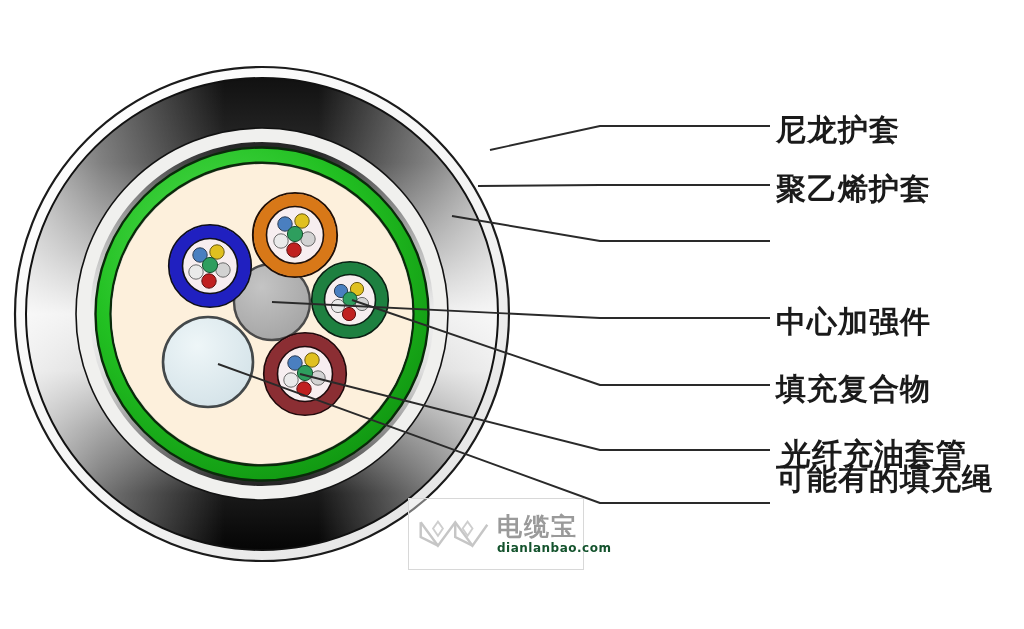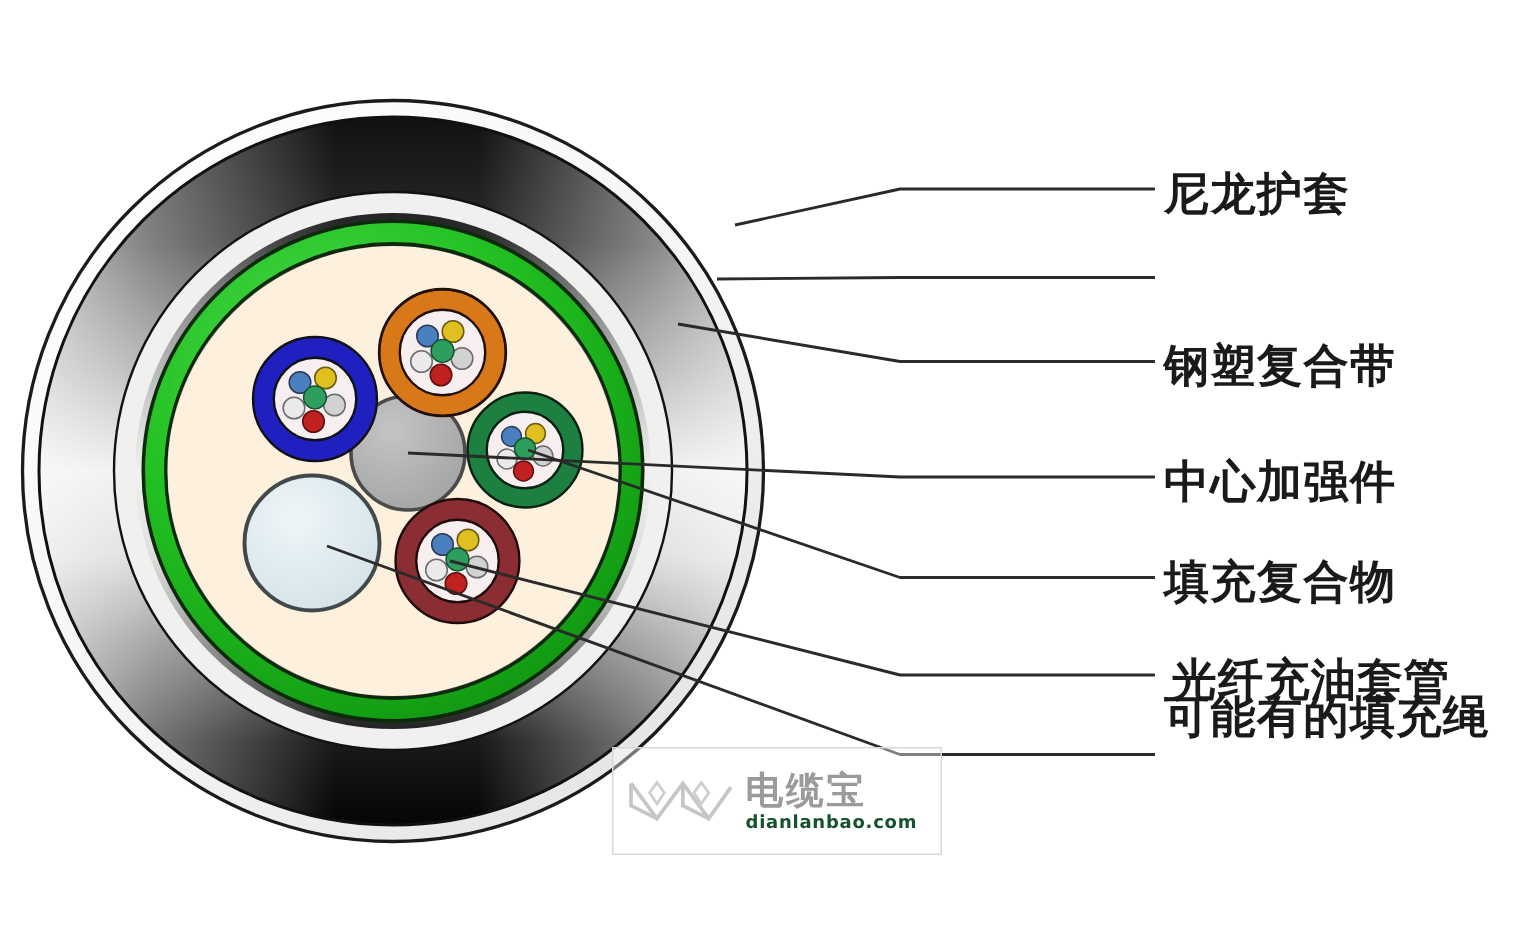--- a/index.html
+++ b/index.html
@@ -21,21 +21,21 @@
     font-family:"DejaVu Sans","Liberation Sans",sans-serif;
     font-weight:700;
     font-size:30px;
     line-height:34px;
     letter-spacing:1px;
   }
 
   .wm{
     position:absolute;
     left:408px;top:498px;
-    width:220px;height:72px;
+    width:176px;height:72px;
     border:1px solid #d8d8d8;
     background:rgba(255,255,255,0.40);
     display:flex;align-items:center;justify-content:flex-start;
     box-sizing:border-box;
     padding-left:8px;
     gap:6px;
   }
   .wm-mark{width:74px;height:40px;flex:0 0 auto;opacity:.65;}
   .wm-txt{display:flex;flex-direction:column;justify-content:center;line-height:1;}
   .wm-cn{
@@ -179,21 +179,21 @@
       <polyline points="452,216 600,241 770,241"></polyline>
       <polyline points="272,302 600,318 770,318"></polyline>
       <polyline points="352,300 600,385 770,385"></polyline>
       <polyline points="300,374 600,450 770,450"></polyline>
       <polyline points="218,364 600,503 770,503"></polyline>
     </g>
   </svg>
 
   <div class="label-layer">
     <div class="lbl" style="left:776px;top:113px;">尼龙护套</div>
-    <div class="lbl" style="left:776px;top:228px;">钢塑复合带</div>
+    <div class="lbl" style="left:776px;top:172px;">聚乙烯护套</div>
     <div class="lbl" style="left:776px;top:372px;">填充复合物</div>
     <div class="lbl" style="left:776px;top:305px;">中心加强件</div>
     <div class="lbl" style="left:781px;top:437px;font-family:Liberation Serif, serif;">光纤充油套管</div>
     <div class="lbl" style="left:776px;top:462px;">可能有的填充绳</div>
   </div>
 
   <div class="wm">
     <svg class="wm-mark" viewBox="0 0 120 58">
       <g fill="none" stroke="#a8a8a8" stroke-width="4">
         <path d="M6 10 L34 48 L62 10 L90 48 L114 14"></path>

